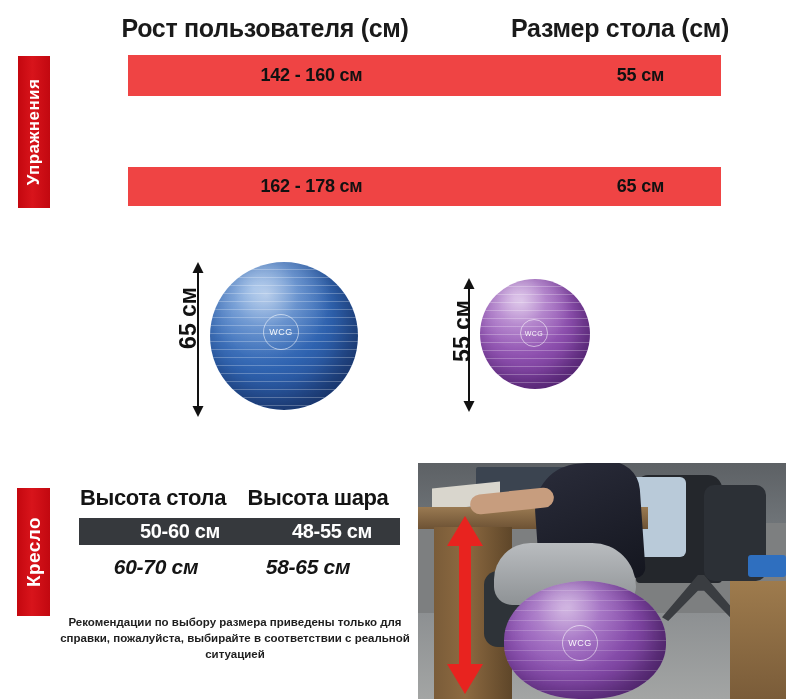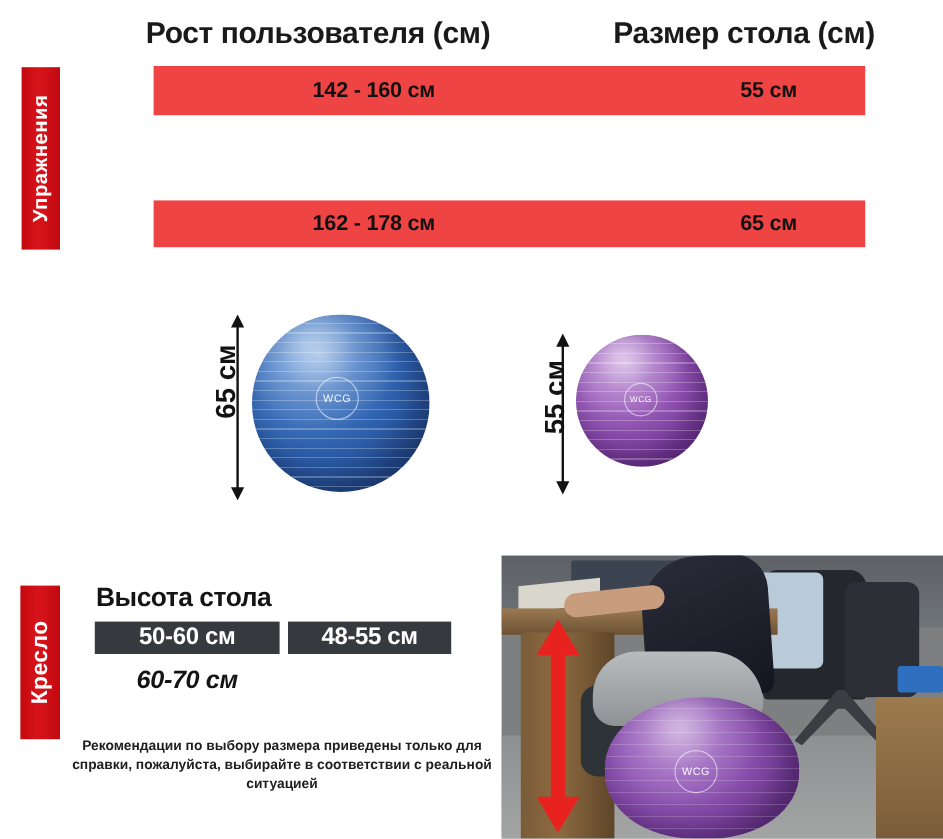--- a/index.html
+++ b/index.html
@@ -208,20 +208,21 @@
     height: 27px;
     background: #36393d;
     color: #ffffff;
     font-weight: bold;
     font-size: 20px;
     letter-spacing: -0.3px;
     display: flex;
     align-items: center;
     justify-content: center;
     white-space: nowrap;
+    padding-left: 24px;
   }
   #chip-table { left: 79px;  width: 154px; }
   #chip-ball  { left: 240px; width: 136px; }
 
   .plain-val {
     position: absolute;
     top: 553px;
     height: 28px;
     line-height: 28px;
     font-weight: bold;
@@ -336,25 +337,27 @@
     <polygon points="8,0 2.5,11 13.5,11" fill="#121212"></polygon>
     <polygon points="8,134 2.5,123 13.5,123" fill="#121212"></polygon>
   </svg>
   <div class="dim-label" id="label-55">55 см</div>
 
   <div class="side-tab" id="tab-chair">
     <span>Кресло</span>
   </div>
 
   <div class="bot-hdr" id="bot-hdr-table">Высота стола</div>
+  <div class="bot-hdr" id="bot-hdr-ball">Высота шара</div>
 
   <div class="dark-chip" id="chip-table">50-60 см</div>
   <div class="dark-chip" id="chip-ball">48-55 см</div>
 
   <div class="plain-val" id="val-table">60-70 см</div>
+  <div class="plain-val" id="val-ball">58-65 см</div>
 
   <div id="disclaimer">Рекомендации по выбору размера приведены только для справки, пожалуйста, выбирайте в соответствии с реальной ситуацией</div>
 
   <div id="photo">
     <div class="ph" id="ph-wall"></div>
     <div class="ph" id="ph-monitor"></div>
     <div class="ph" id="ph-kbd"></div>
     <div class="ph" id="ph-bgchair1"></div>
     <div class="ph" id="ph-bgchair2"></div>
     <div class="ph" id="ph-shirt"></div>

